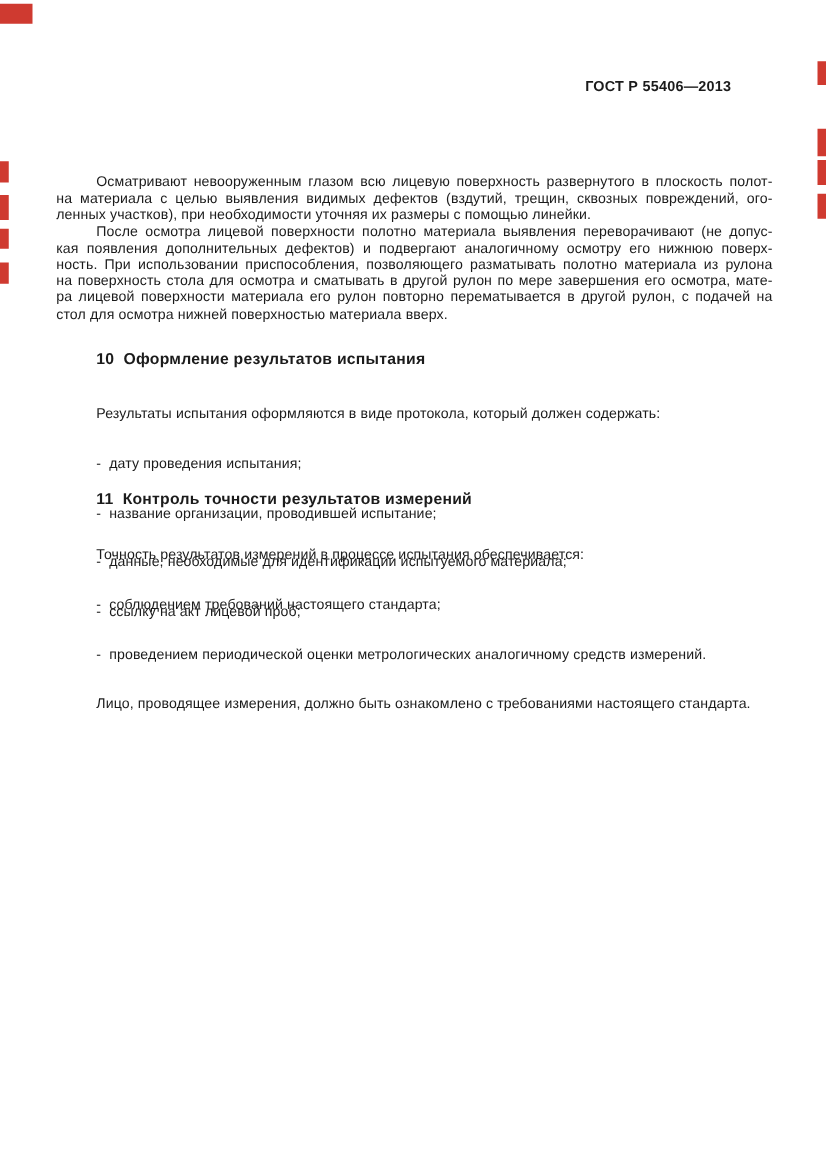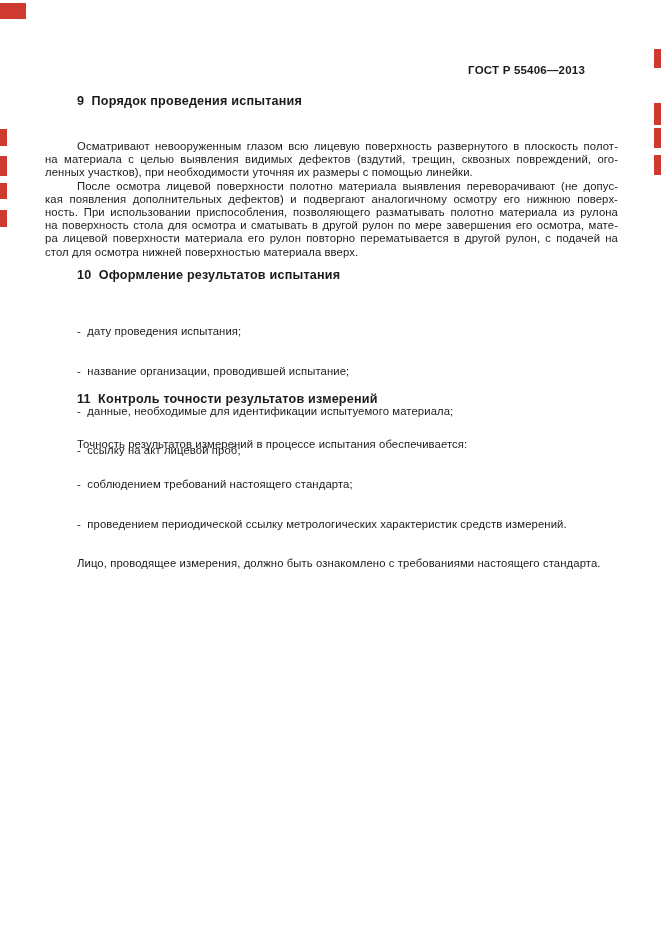--- a/index.html
+++ b/index.html
@@ -23,21 +23,21 @@
   }
   .heading {
     position: absolute;
     left: 77px;
     font-weight: bold;
     font-size: 12.6px;
     letter-spacing: 0.2px;
     white-space: pre;
   }
   #h9  { top: 94px; }
-  #h10 { top: 268px; }
+  #h10 { top: 280px; }
   #h11 { top: 392px; }
   .body-block {
     position: absolute;
     left: 45px;
     width: 573px;
     font-size: 11.3px;
     line-height: 13.2px;
     letter-spacing: 0.1px;
   }
   #sec9-body { top: 140px; }
@@ -76,47 +76,47 @@
       <div class="mark" style="top: 210px; height: 17px; width: 7px; left: 0px; background: rgb(207, 58, 48);"></div>
       <div class="mark" style="top: 49px; height: 19px; width: 7px; right: 0px; background: rgb(207, 58, 48);"></div>
       <div class="mark" style="top: 103px; height: 22px; width: 7px; right: 0px; background: rgb(207, 58, 48);"></div>
       <div class="mark" style="top: 128px; height: 20px; width: 7px; right: 0px; background: rgb(207, 58, 48);"></div>
       <div class="mark" style="top: 155px; height: 20px; width: 7px; right: 0px; background: rgb(207, 58, 48);"></div>
       <div class="mark" style="top: 852px; height: 15px; width: 7px; right: 0px; background: rgb(207, 58, 48);"></div>
     </div>
 
   <div class="doc-code">ГОСТ Р 55406—2013</div>
 
-  <div class="heading" id="h9">9  Порядок проведения испытания</div>
 
   <div class="body-block" id="sec9-body">
     <div class="jline firstline">Осматривают невооруженным глазом всю лицевую поверхность развернутого в плоскость полот-</div>
     <div class="jline">на материала с целью выявления видимых дефектов (вздутий, трещин, сквозных повреждений, ого-</div>
     <div class="jline lastline">ленных участков), при необходимости уточняя их размеры с помощью линейки.</div>
     <div class="jline firstline">После осмотра лицевой поверхности полотно материала выявления переворачивают (не допус-</div>
     <div class="jline">кая появления дополнительных дефектов) и подвергают аналогичному осмотру его нижнюю поверх-</div>
     <div class="jline">ность. При использовании приспособления, позволяющего разматывать полотно материала из рулона</div>
     <div class="jline">на поверхность стола для осмотра и сматывать в другой рулон по мере завершения его осмотра, мате-</div>
     <div class="jline">ра лицевой поверхности материала его рулон повторно перематывается в другой рулон, с подачей на</div>
     <div class="jline lastline">стол для осмотра нижней поверхностью материала вверх.</div>
   </div>
 
   <div class="heading" id="h10">10  Оформление результатов испытания</div>
 
   <div class="list-block" id="sec10-body">
+    <div>Результаты испытания оформляются в виде протокола, который должен содержать:</div>
     <div>-  дату проведения испытания;</div>
     <div>-  название организации, проводившей испытание;</div>
     <div>-  данные, необходимые для идентификации испытуемого материала;</div>
     <div>-  ссылку на акт лицевой проб;</div>
   </div>
 
   <div class="heading" id="h11">11  Контроль точности результатов измерений</div>
 
   <div class="list-block" id="sec11-body">
     <div>Точность результатов измерений в процессе испытания обеспечивается:</div>
     <div>-  соблюдением требований настоящего стандарта;</div>
-    <div>-  проведением периодической ссылку метрологических характеристик средств измерений.</div>
+    <div>-  проведением периодической оценки метрологических аналогичному средств измерений.</div>
     <div>Лицо, проводящее измерения, должно быть ознакомлено с требованиями настоящего стандарта.</div>
   </div>
 
   <div class="pagenum">3</div>
 
 </div>
 
 </body></html>

